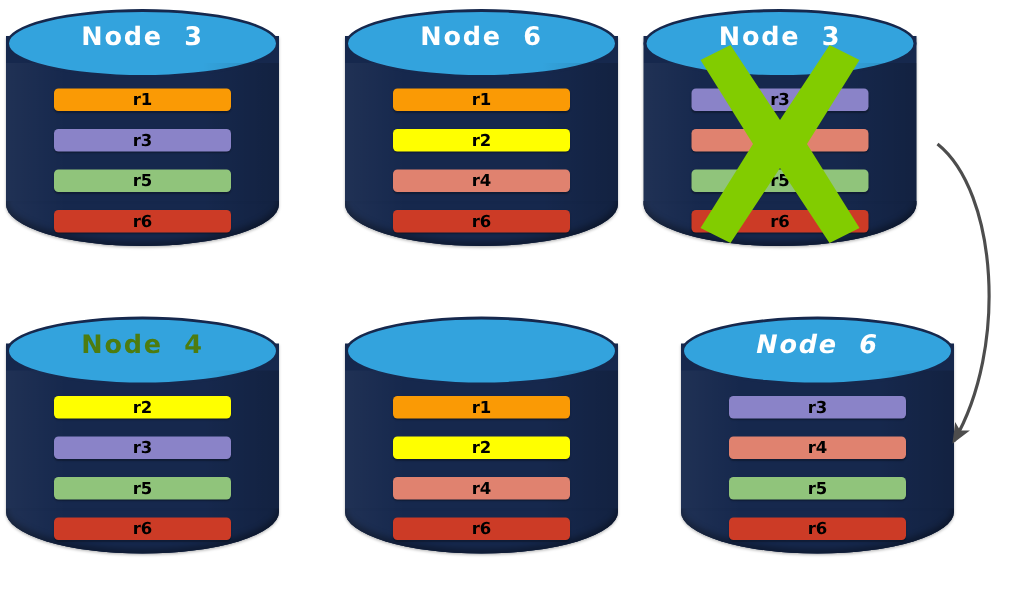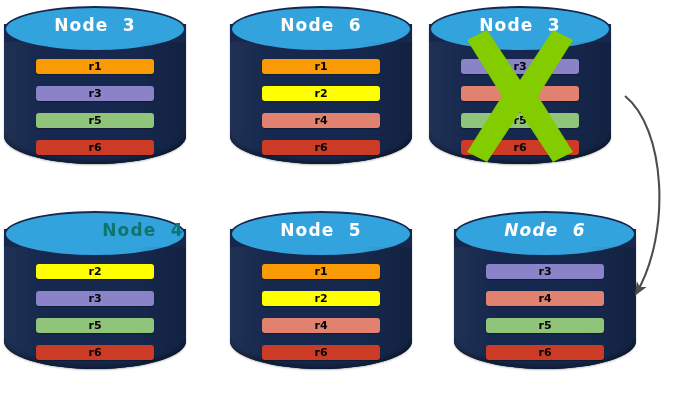--- a/index.html
+++ b/index.html
@@ -177,35 +177,34 @@
     <svg class="x-overlay" viewBox="0 0 190 178">
       <polygon id="x-mark-poly" points="42,38 62,28 95,78 128,28 148,38 113,94 148,150 128,160 95,110 62,160 42,150 77,94" fill="#82cc00"></polygon>
     </svg>
   </div>
 
   <div class="node" style="left:0px; top:207px;">
     <div class="cyl-body" style="background-color: rgb(22, 40, 77);"></div>
     <div class="cyl-bottom-shade" style="background-color: rgb(22, 40, 77);"></div>
     <div class="cyl-top" style="background-color: rgb(51, 163, 221); border-color: rgb(22, 40, 77);"></div>
     <div class="cyl-side-gloss"></div>
-    <div class="node-title" style="color: #0f766e; padding-left: 48px;">Node  4</div>
+    <div class="node-title" style="color: #4d7c0f;">Node  4</div>
     <div class="bars">
       <div class="bar" style="background-color: rgb(255, 255, 0);">r2</div>
       <div class="bar" style="background-color: rgb(138, 131, 200);">r3</div>
       <div class="bar" style="background-color: rgb(144, 196, 123);">r5</div>
       <div class="bar" style="background-color: rgb(204, 59, 38);">r6</div>
     </div>
   </div>
 
   <div class="node" style="left:226px; top:207px;">
     <div class="cyl-body" style="background-color: rgb(22, 40, 77);"></div>
     <div class="cyl-bottom-shade" style="background-color: rgb(22, 40, 77);"></div>
     <div class="cyl-top" style="background-color: rgb(51, 163, 221); border-color: rgb(22, 40, 77);"></div>
     <div class="cyl-side-gloss"></div>
-    <div class="node-title" style="color: rgb(255, 255, 255);">Node  5</div>
     <div class="bars">
       <div class="bar" style="background-color: rgb(250, 154, 5);">r1</div>
       <div class="bar" style="background-color: rgb(255, 255, 0);">r2</div>
       <div class="bar" style="background-color: rgb(224, 130, 111);">r4</div>
       <div class="bar" style="background-color: rgb(204, 59, 38);">r6</div>
     </div>
   </div>
 
   <div class="node" style="left:450px; top:207px;">
     <div class="cyl-body" style="background-color: rgb(22, 40, 77);"></div>

